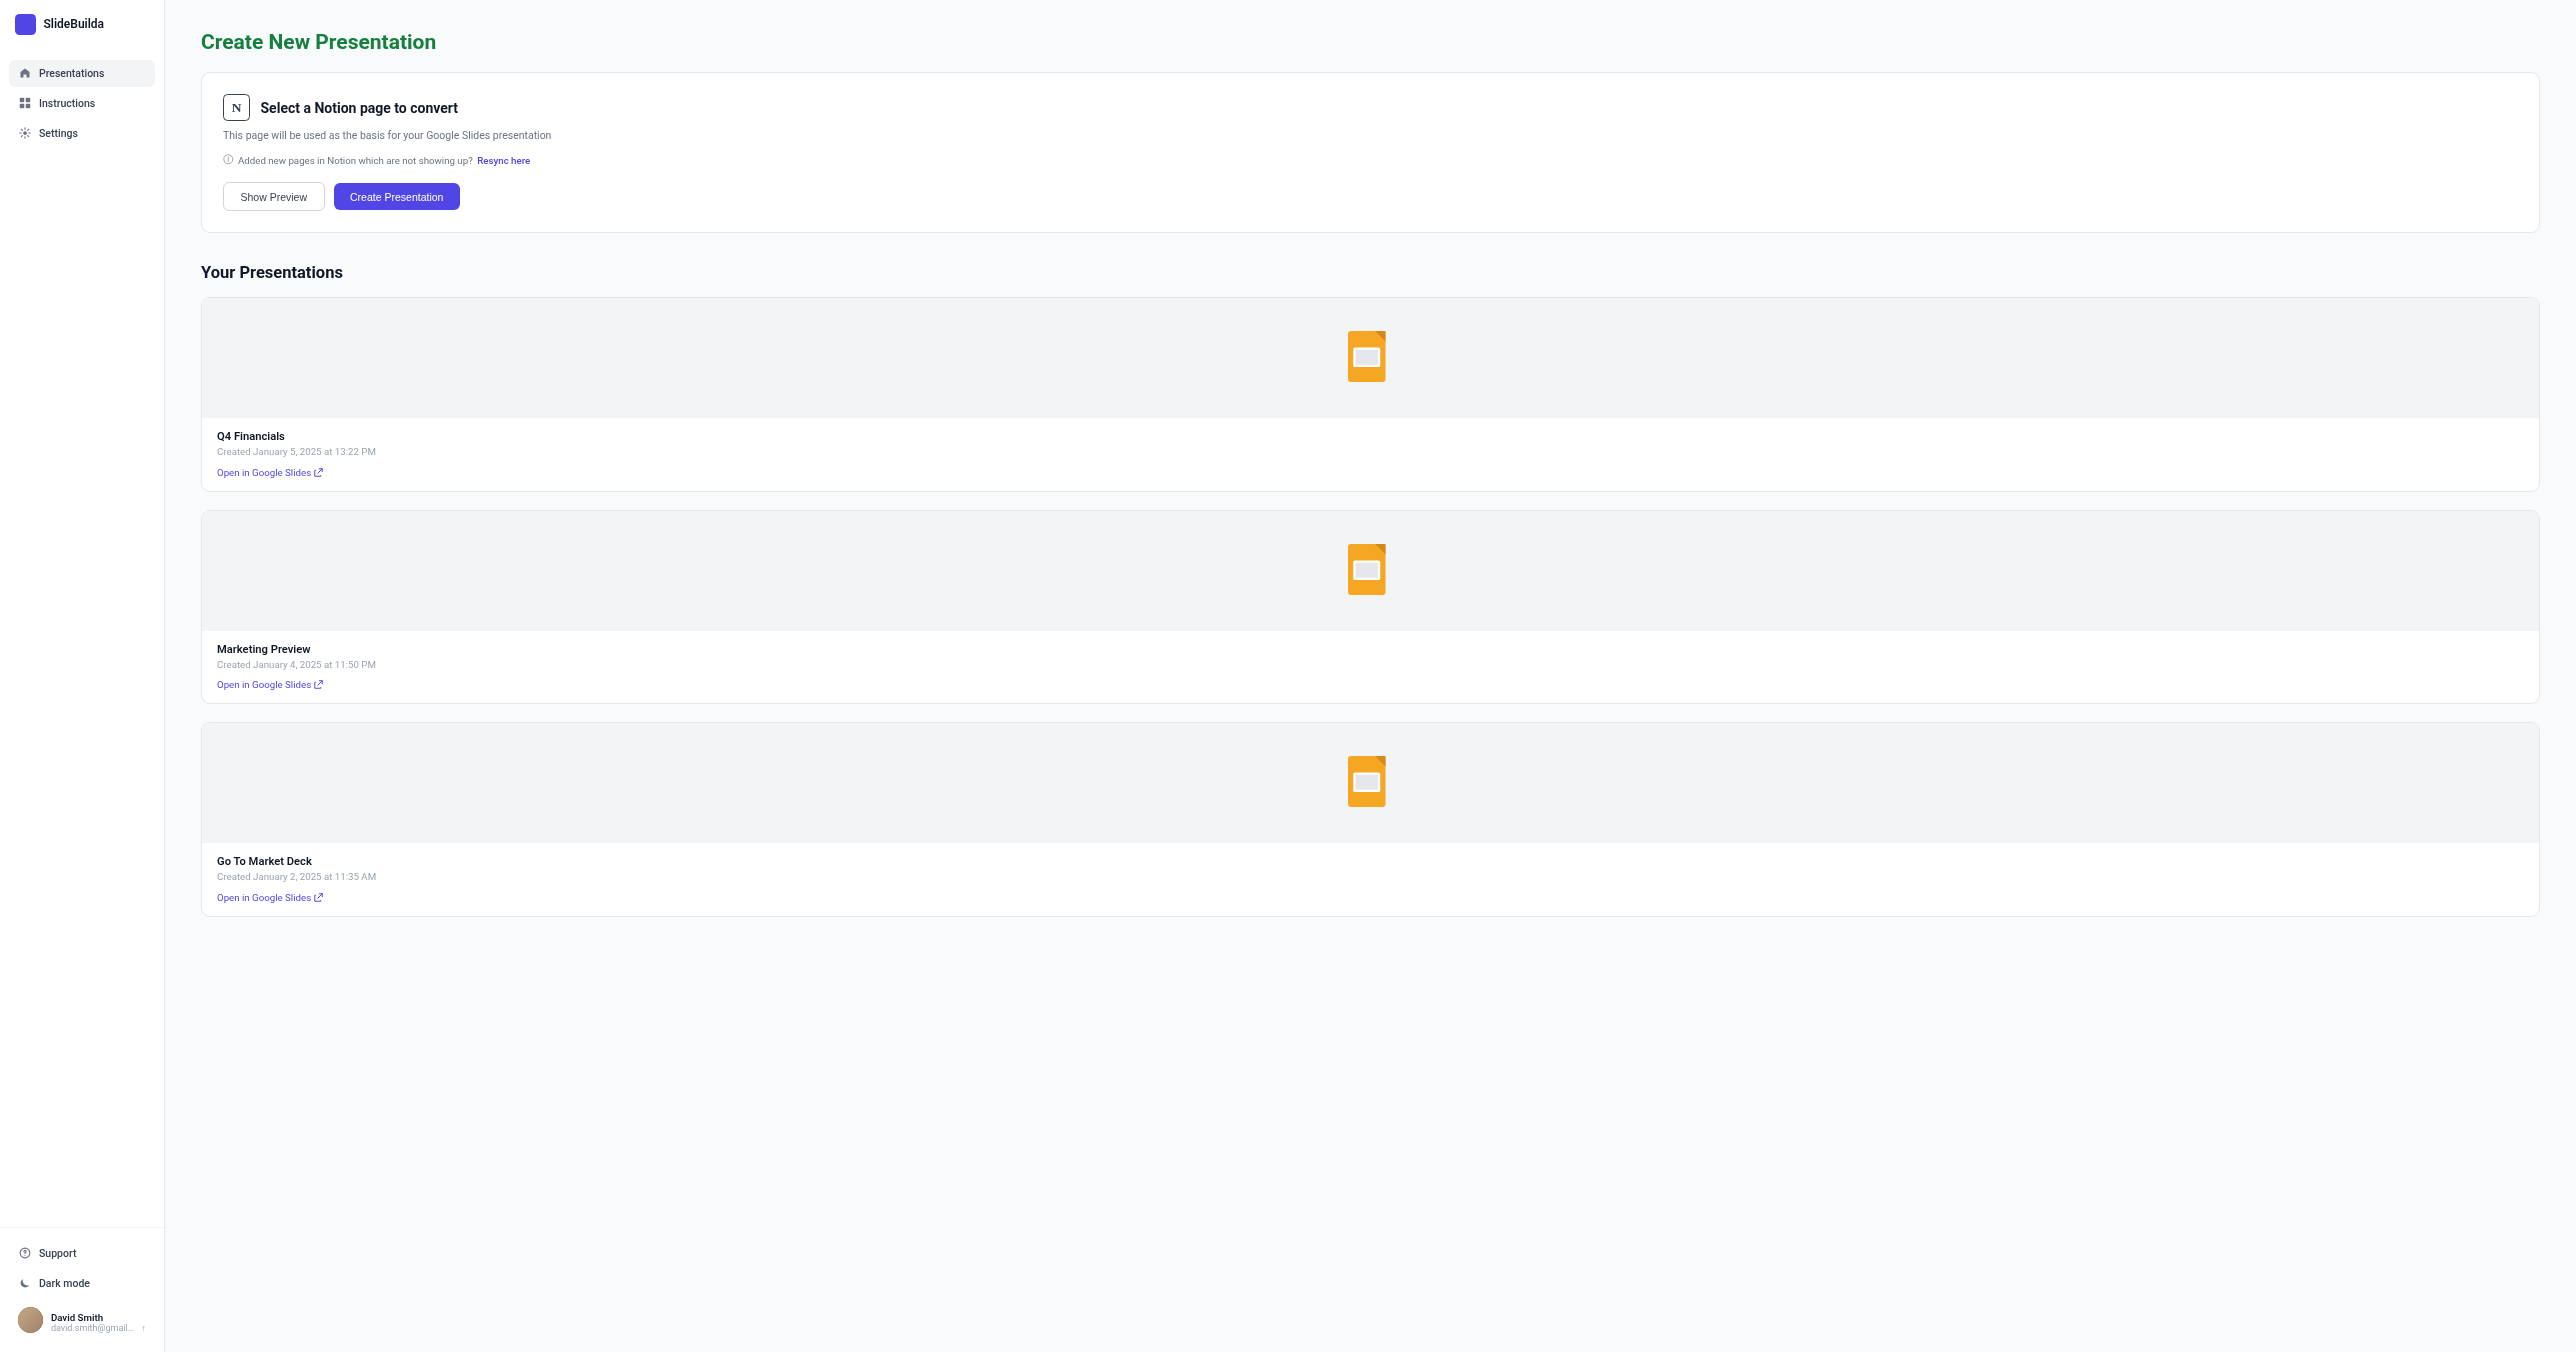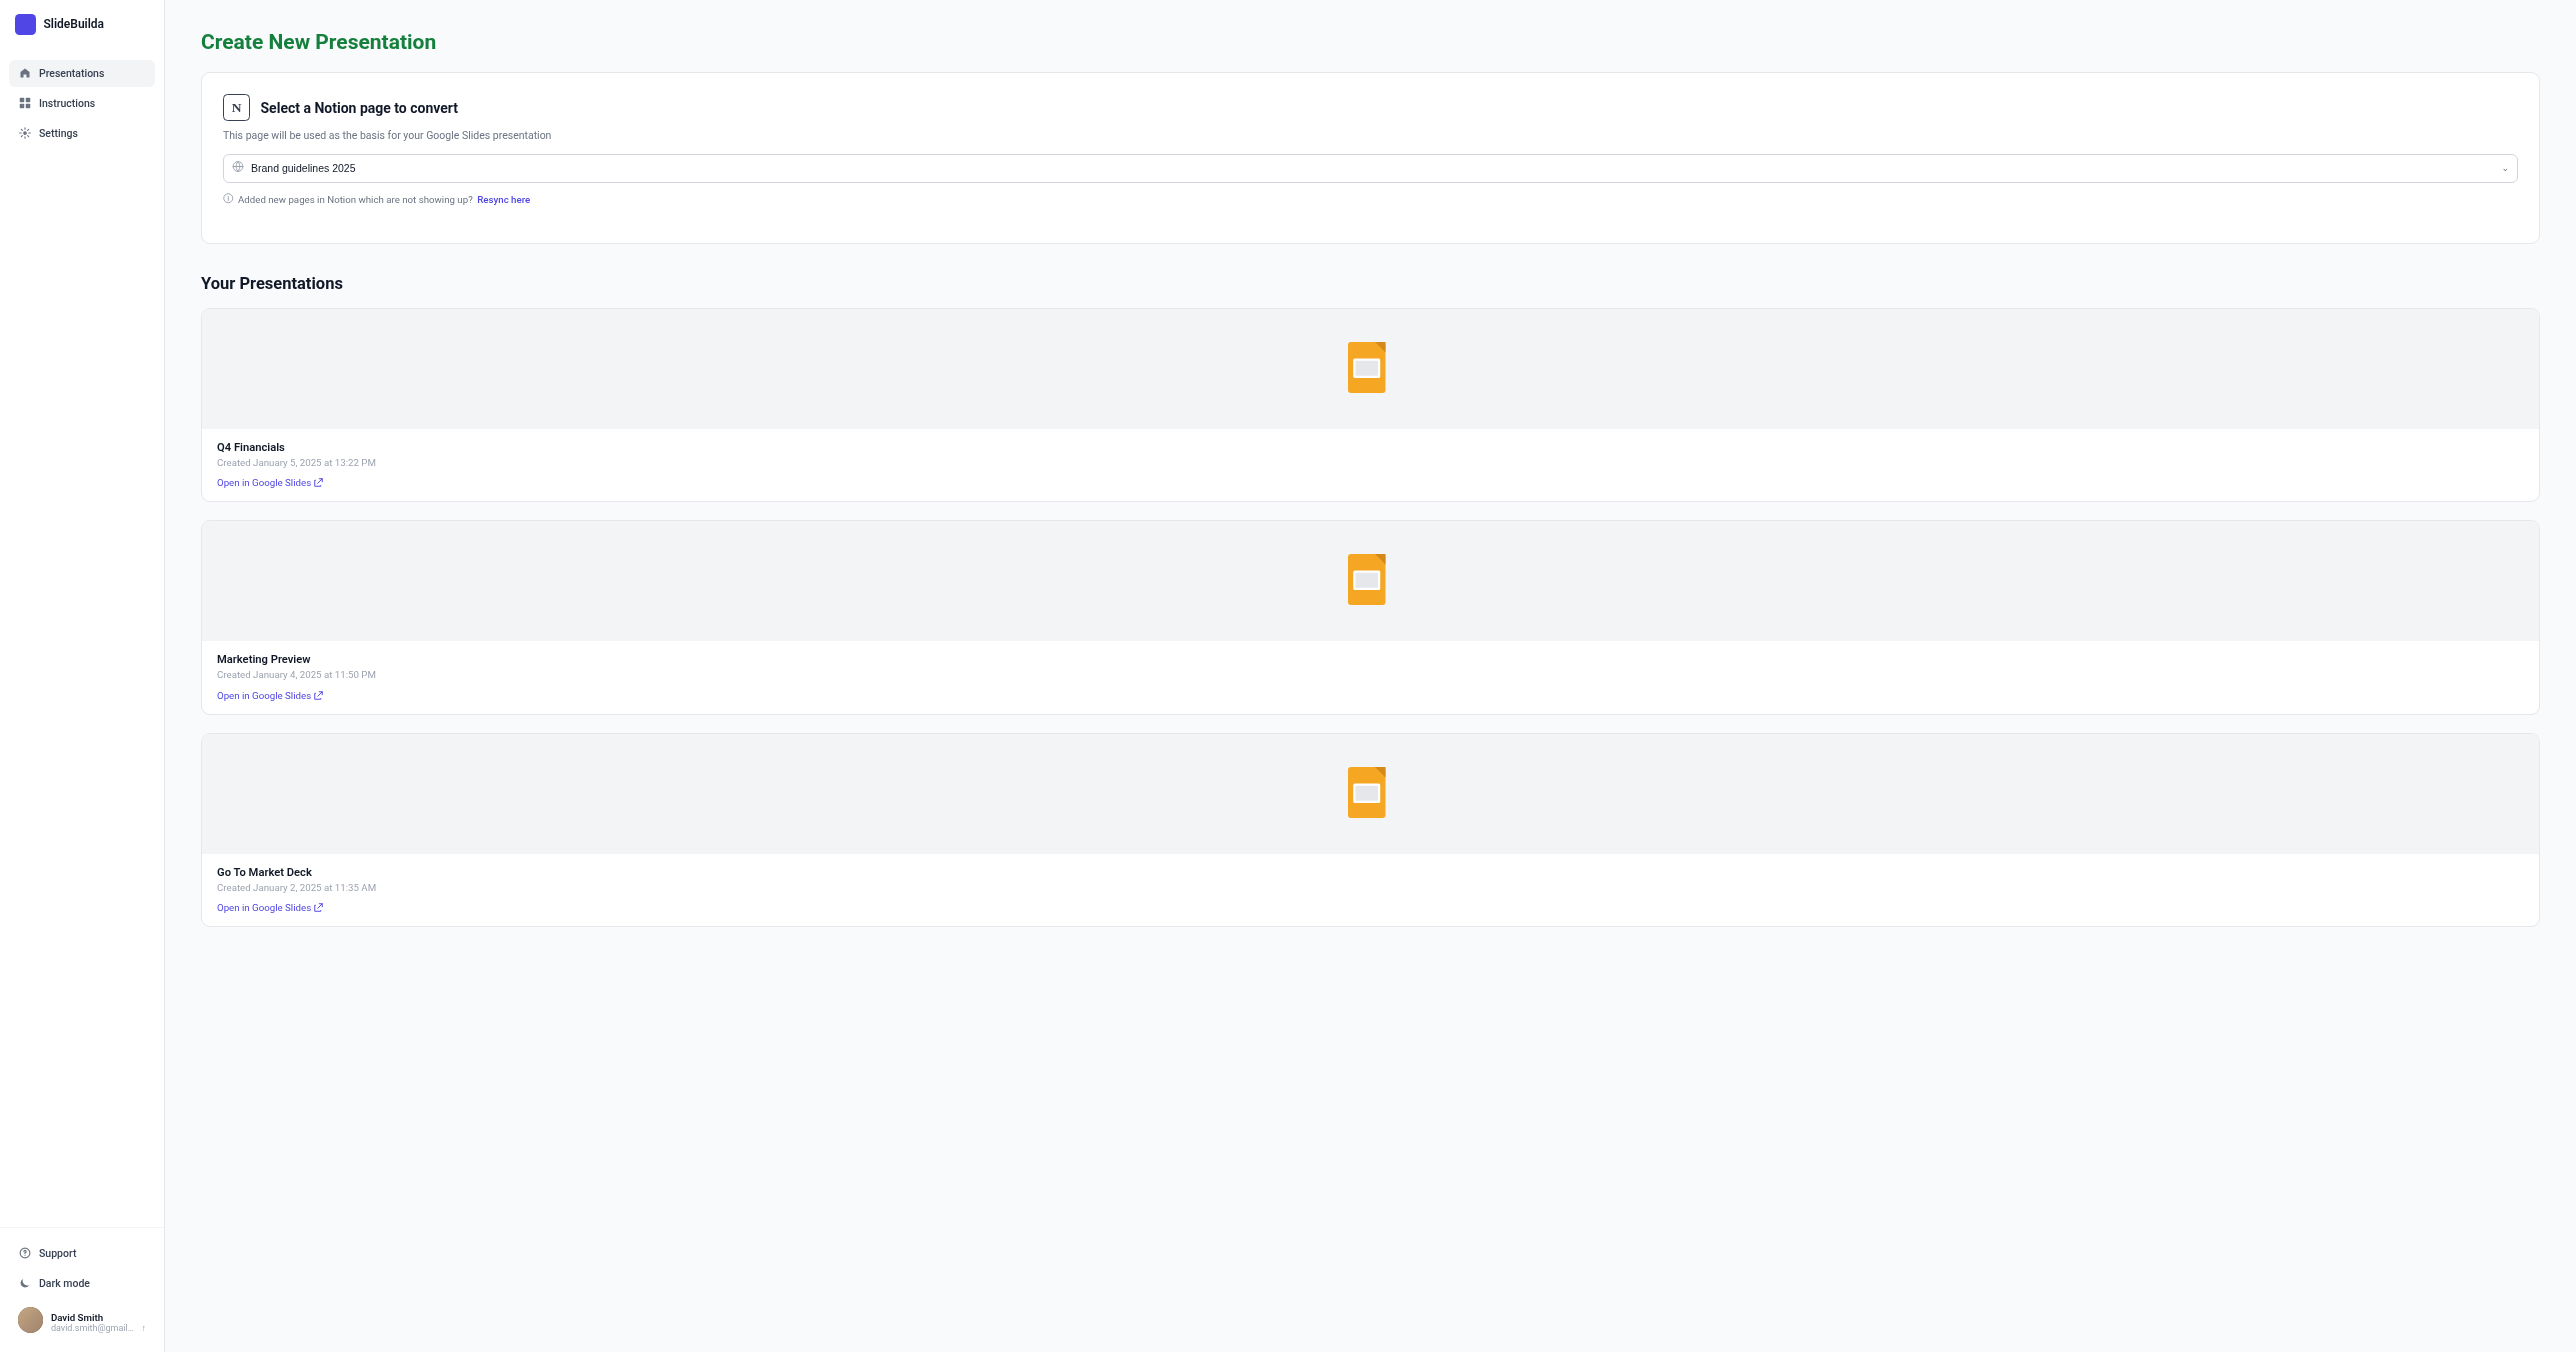--- a/index.html
+++ b/index.html
@@ -363,45 +363,37 @@
 
   <div class="card">
     <div class="card-header">
       <div class="notion-icon">
         <span>N</span>
       </div>
       <h2 class="card-title">Select a Notion page to convert</h2>
     </div>
     <p class="card-subtitle">This page will be used as the basis for your Google Slides presentation</p>
 
-    <div class="select-wrapper">
-      <span class="globe-icon">
-        <svg width="12" height="12" viewBox="0 0 16 16" fill="none">
-          <circle cx="8" cy="8" r="6.5" stroke="#9ca3af" stroke-width="1.3"></circle>
-          <path d="M8 1.5C8 1.5 5.5 4 5.5 8s2.5 6.5 2.5 6.5M8 1.5C8 1.5 10.5 4 10.5 8S8 14.5 8 14.5M1.5 8h13" stroke="#9ca3af" stroke-width="1.3" stroke-linecap="round"></path>
-        </svg>
-      </span>
-      <select class="page-select">
-        <option>Brand guidelines 2025</option>
-      </select>
-      <span class="select-chevron">⌄</span>
-    </div>
 
     <div class="resync-row">
       <span class="info-icon">
         <svg width="10.5" height="10.5" viewBox="0 0 14 14" fill="none">
           <circle cx="7" cy="7" r="6" stroke="#9ca3af" stroke-width="1.3"></circle>
           <path d="M7 6v4" stroke="#9ca3af" stroke-width="1.3" stroke-linecap="round"></path>
           <circle cx="7" cy="4.5" r="0.7" fill="#9ca3af"></circle>
         </svg>
       </span>
       <span>Added new pages in Notion which are not showing up?</span>
       <a class="resync-link">Resync here</a>
     </div>
 
+    <div class="button-row">
+      <button class="btn-secondary">Show Preview</button>
+      <button class="btn-primary">Create Presentation</button>
+    </div>
   </div>
 
   <h2 class="section-title">Your Presentations</h2>
 
   <div class="presentations-grid">
 
     <div class="pres-card">
       <div class="pres-card-thumb">
         <svg width="45" height="54" viewBox="0 0 60 72">
           <rect x="0" y="0" width="50" height="68" rx="4" fill="#f5a623"></rect>

